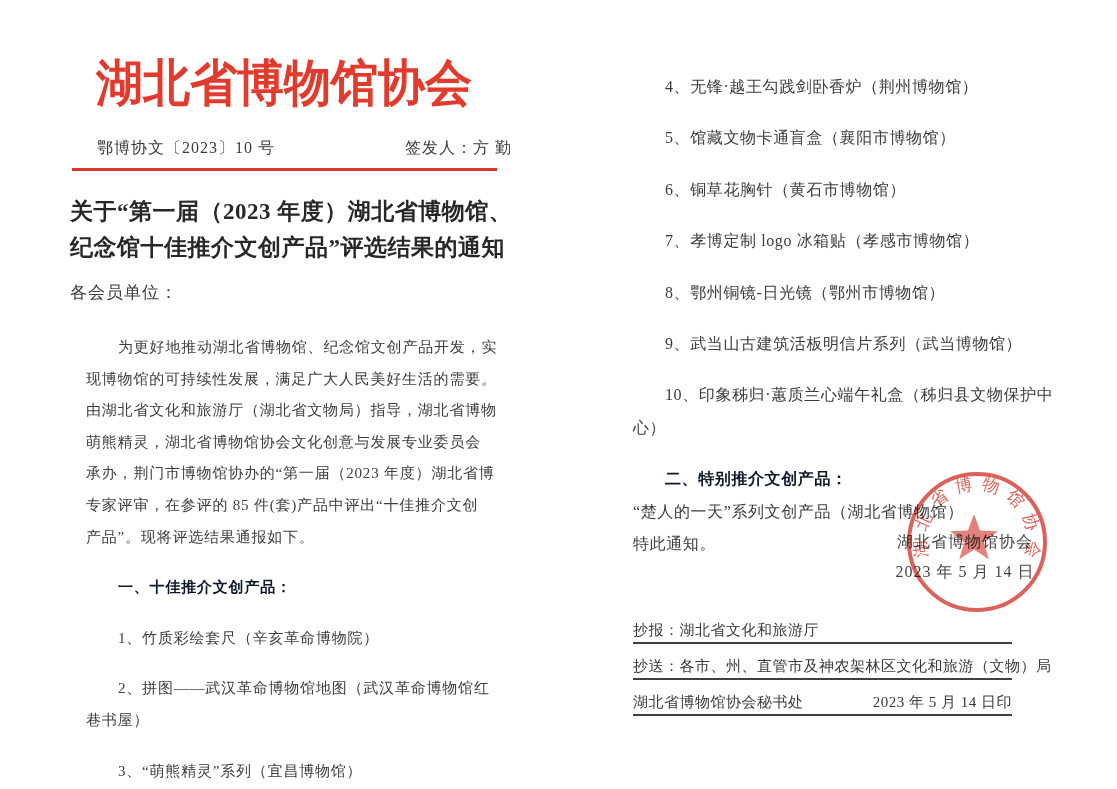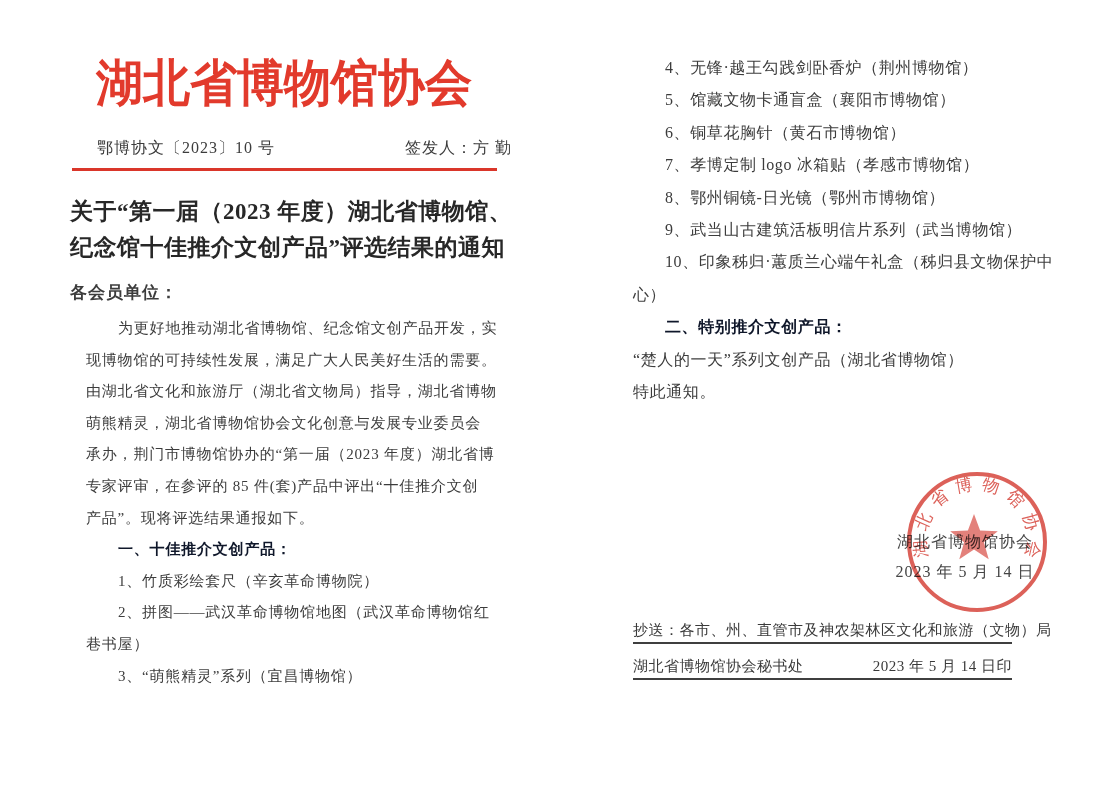--- a/index.html
+++ b/index.html
@@ -24,32 +24,32 @@
   }
   .red-rule{
     left:72px;top:168px;width:425px;height:3px;background:#da362a;
   }
   .doc-title{
     left:70px;top:194px;width:467px;
     font-size:23px;line-height:36px;font-weight:700;color:#272727;
     letter-spacing:.5px;
   }
   .salutation{
-    left:70px;top:281px;font-size:17px;letter-spacing:1px;font-weight:bold;
+    left:70px;top:281px;font-size:17px;letter-spacing:1px;
   }
   .left-flow{
     left:86px;top:313px;width:470px;
     font-size:15px;line-height:31.6px;letter-spacing:.8px;
   }
   .right-flow{
     left:633px;top:52px;width:382px;
     font-size:16px;line-height:32.4px;letter-spacing:.6px;
   }
   .flow-line{white-space:nowrap;}
-  .ind{text-indent:32px;}
+  .ind{text-indent:32px;margin-top:19px;}
   .b{font-weight:700;color:#0f172a;}
 
   
   .signature{
     left:845px;top:527px;width:240px;text-align:center;
     font-size:16px;line-height:30px;letter-spacing:1px;color:#454545;z-index:1;
   }
   .stamp{
     left:902px;top:467px;width:150px;height:150px;z-index:2;
     opacity:.85;mix-blend-mode:multiply;
@@ -133,20 +133,24 @@
       <path id="sealArc" d="M 27.2,91.5 A 51,51 0 1 1 122.8,91.5" fill="none"></path>
     </defs>
     <text font-size="17" fill="#d6453c" letter-spacing="8" font-family="Liberation Serif, DejaVu Serif, serif">
       <textPath href="#sealArc" startOffset="1%">湖北省博物馆协会</textPath>
     </text>
     <polygon fill="#d6453c" fill-opacity="0.8" points="72,47 78.1,63.5 95.8,64.2 81.9,75.2 86.7,92.2 72,82.4 57.3,92.2 62.1,75.2 48.2,64.2 65.9,63.5"></polygon>
   </svg>
 
   <div class="abs footer">
     <div class="footer-row">
+      <span>抄报：湖北省文化和旅游厅</span>
+      <span></span>
+    </div>
+    <div class="footer-row">
       <span>抄送：各市、州、直管市及神农架林区文化和旅游（文物）局</span>
       <span></span>
     </div>
     <div class="footer-row">
       <span>湖北省博物馆协会秘书处</span>
       <span>2023 年 5 月 14 日印</span>
     </div>
   </div>
 
 </div>

